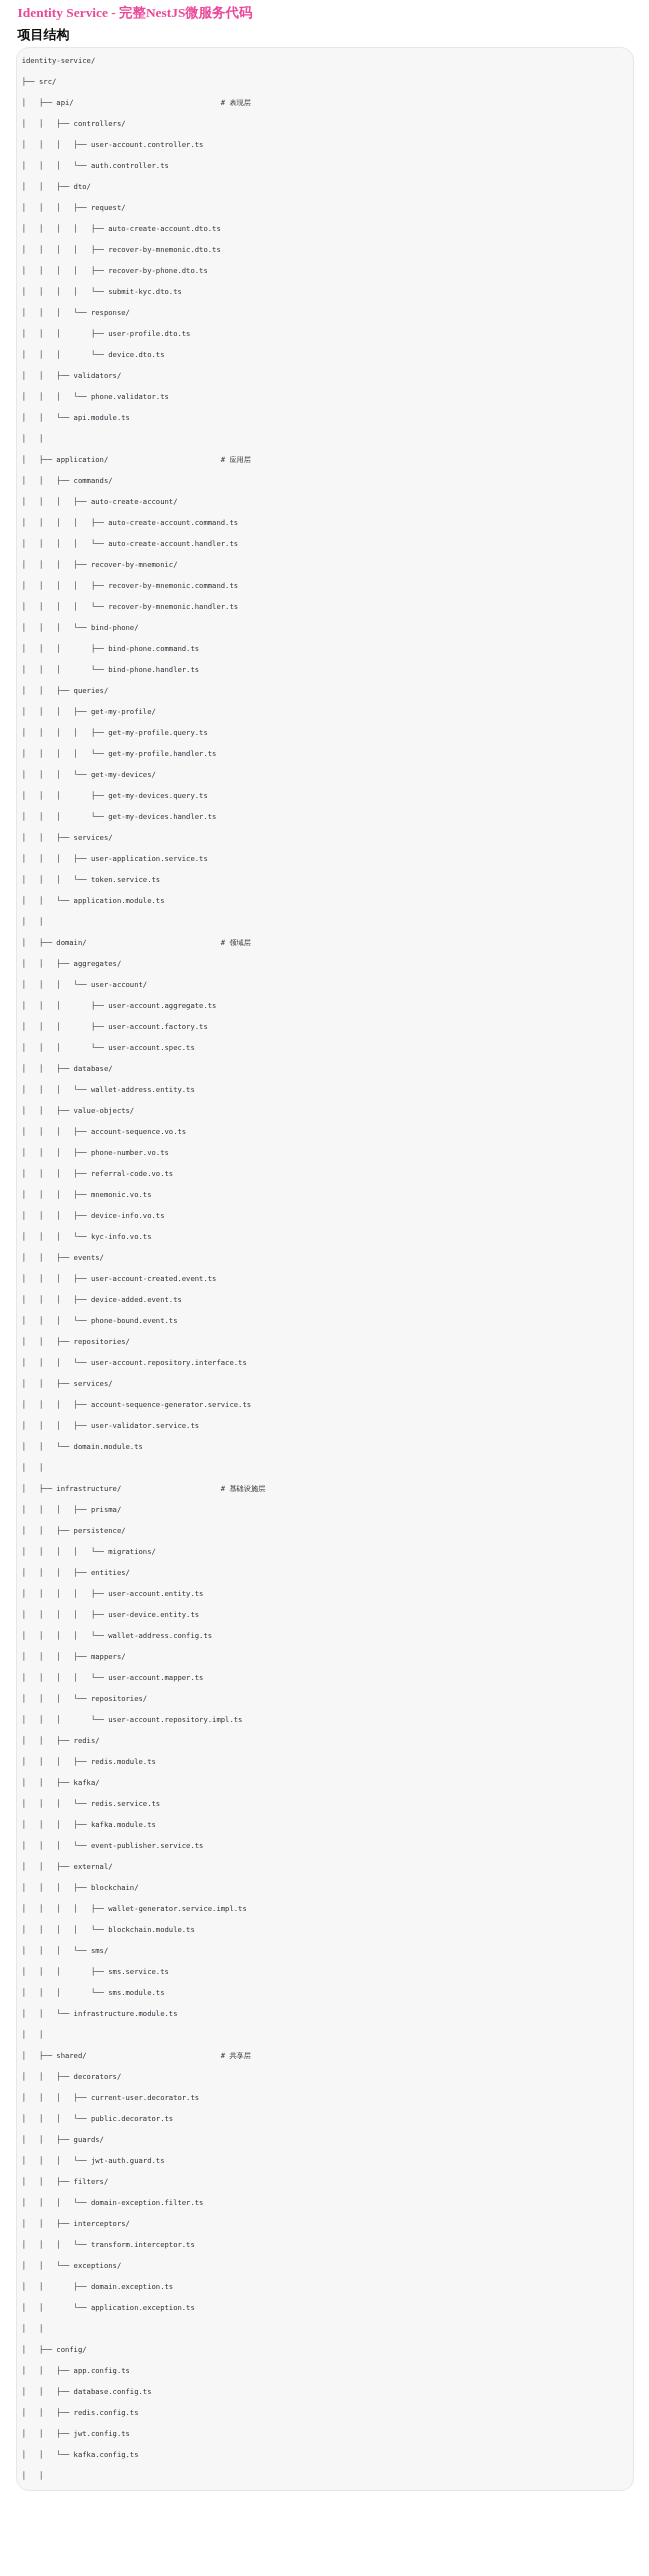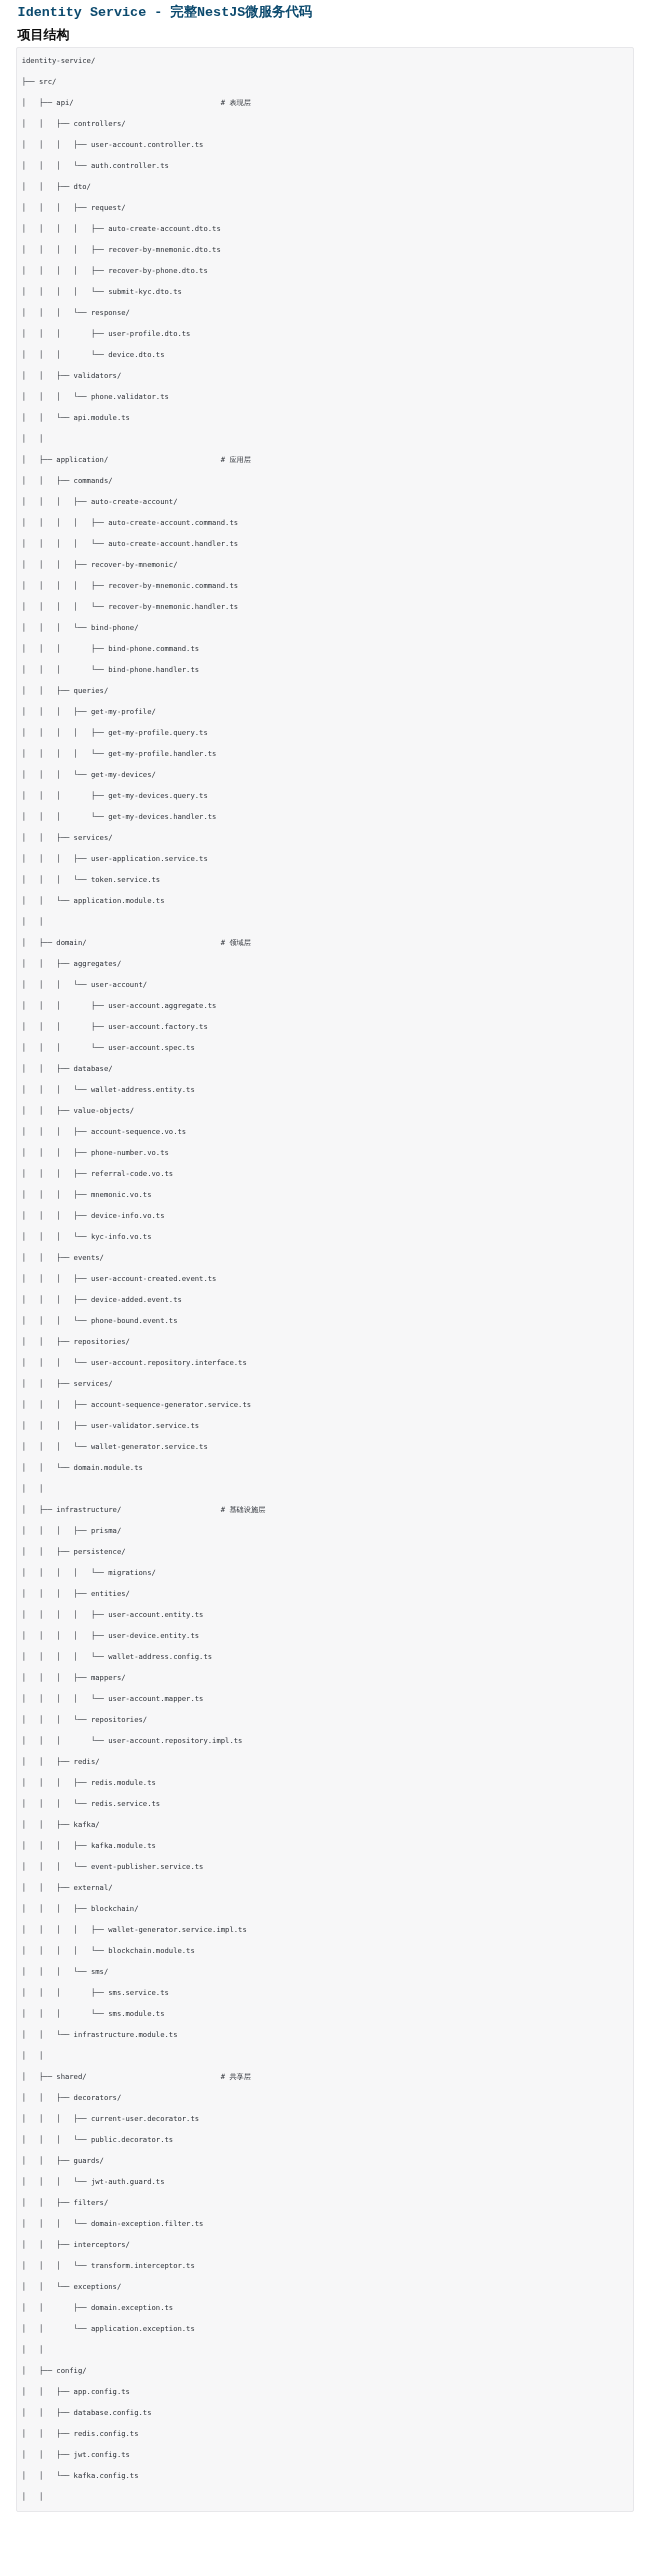--- a/index.html
+++ b/index.html
@@ -6,39 +6,39 @@
   html, body { margin: 0; padding: 0; background: #ffffff; }
   .page {
     width: 649px;
     min-height: 3043px;
     background: #ffffff;
     padding: 4.1px 15.5px 5.2px 15.5px;
     font-family: "Liberation Sans", sans-serif;
     color: #1f2328;
   }
   h1.doc-title {
-    font-family: Liberation Mono, monospace;
+    font-family: Liberation Serif, serif;
     font-size: 13.4px;
     font-weight: 700;
-    color: #0c4a6e;
+    color: #ec4899;
     margin: 1px 0 6.2px 2.1px;
     line-height: 1.2;
   }
   h2.section-heading {
     font-family: "Liberation Sans", sans-serif;
     font-size: 13px;
     font-weight: 700;
     color: #0d0d0d;
     margin: 0 0 4.1px 2.1px;
     line-height: 1.2;
   }
   .code-block {
     background: #f7f7f8;
     border: 0.5px solid #e7e7ea;
-    border-radius: 2px;
+    border-radius: 13px;
     padding: 2.1px 5.2px 4.1px 5.2px;
     overflow: hidden;
   }
   .code-block .tree-line {
     font-family: "DejaVu Sans Mono", "Liberation Mono", monospace;
     font-size: 7.2px;
     line-height: 21px;
     height: 21px;
     white-space: pre;
     color: #2b2f36;
@@ -111,39 +111,38 @@
         <div class="tree-line">│   │   │   └── kyc-info.vo.ts</div>
         <div class="tree-line">│   │   ├── events/</div>
         <div class="tree-line">│   │   │   ├── user-account-created.event.ts</div>
         <div class="tree-line">│   │   │   ├── device-added.event.ts</div>
         <div class="tree-line">│   │   │   └── phone-bound.event.ts</div>
         <div class="tree-line">│   │   ├── repositories/</div>
         <div class="tree-line">│   │   │   └── user-account.repository.interface.ts</div>
         <div class="tree-line">│   │   ├── services/</div>
         <div class="tree-line">│   │   │   ├── account-sequence-generator.service.ts</div>
         <div class="tree-line">│   │   │   ├── user-validator.service.ts</div>
-        <div class="tree-line">│   │   │   └── wallet-generator.service.ts</div>
         <div class="tree-line">│   │   └── domain.module.ts</div>
         <div class="tree-line">│   │</div>
         <div class="tree-line">│   ├── infrastructure/                       # 基础设施层</div>
         <div class="tree-line">│   │   │   ├── prisma/</div>
         <div class="tree-line">│   │   ├── persistence/</div>
         <div class="tree-line">│   │   │   │   └── migrations/</div>
         <div class="tree-line">│   │   │   ├── entities/</div>
         <div class="tree-line">│   │   │   │   ├── user-account.entity.ts</div>
         <div class="tree-line">│   │   │   │   ├── user-device.entity.ts</div>
         <div class="tree-line">│   │   │   │   └── wallet-address.config.ts</div>
         <div class="tree-line">│   │   │   ├── mappers/</div>
         <div class="tree-line">│   │   │   │   └── user-account.mapper.ts</div>
         <div class="tree-line">│   │   │   └── repositories/</div>
         <div class="tree-line">│   │   │       └── user-account.repository.impl.ts</div>
         <div class="tree-line">│   │   ├── redis/</div>
         <div class="tree-line">│   │   │   ├── redis.module.ts</div>
+        <div class="tree-line">│   │   ├── kafka/</div>
         <div class="tree-line">│   │   │   └── redis.service.ts</div>
-        <div class="tree-line">│   │   ├── kafka/</div>
         <div class="tree-line">│   │   │   ├── kafka.module.ts</div>
         <div class="tree-line">│   │   │   └── event-publisher.service.ts</div>
         <div class="tree-line">│   │   ├── external/</div>
         <div class="tree-line">│   │   │   ├── blockchain/</div>
         <div class="tree-line">│   │   │   │   ├── wallet-generator.service.impl.ts</div>
         <div class="tree-line">│   │   │   │   └── blockchain.module.ts</div>
         <div class="tree-line">│   │   │   └── sms/</div>
         <div class="tree-line">│   │   │       ├── sms.service.ts</div>
         <div class="tree-line">│   │   │       └── sms.module.ts</div>
         <div class="tree-line">│   │   └── infrastructure.module.ts</div>

